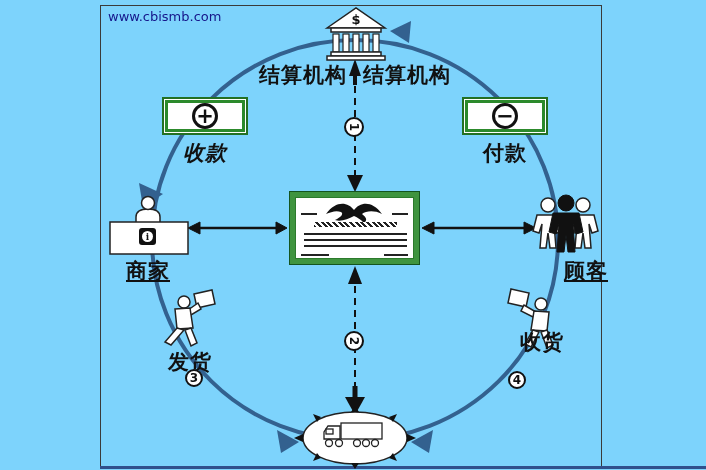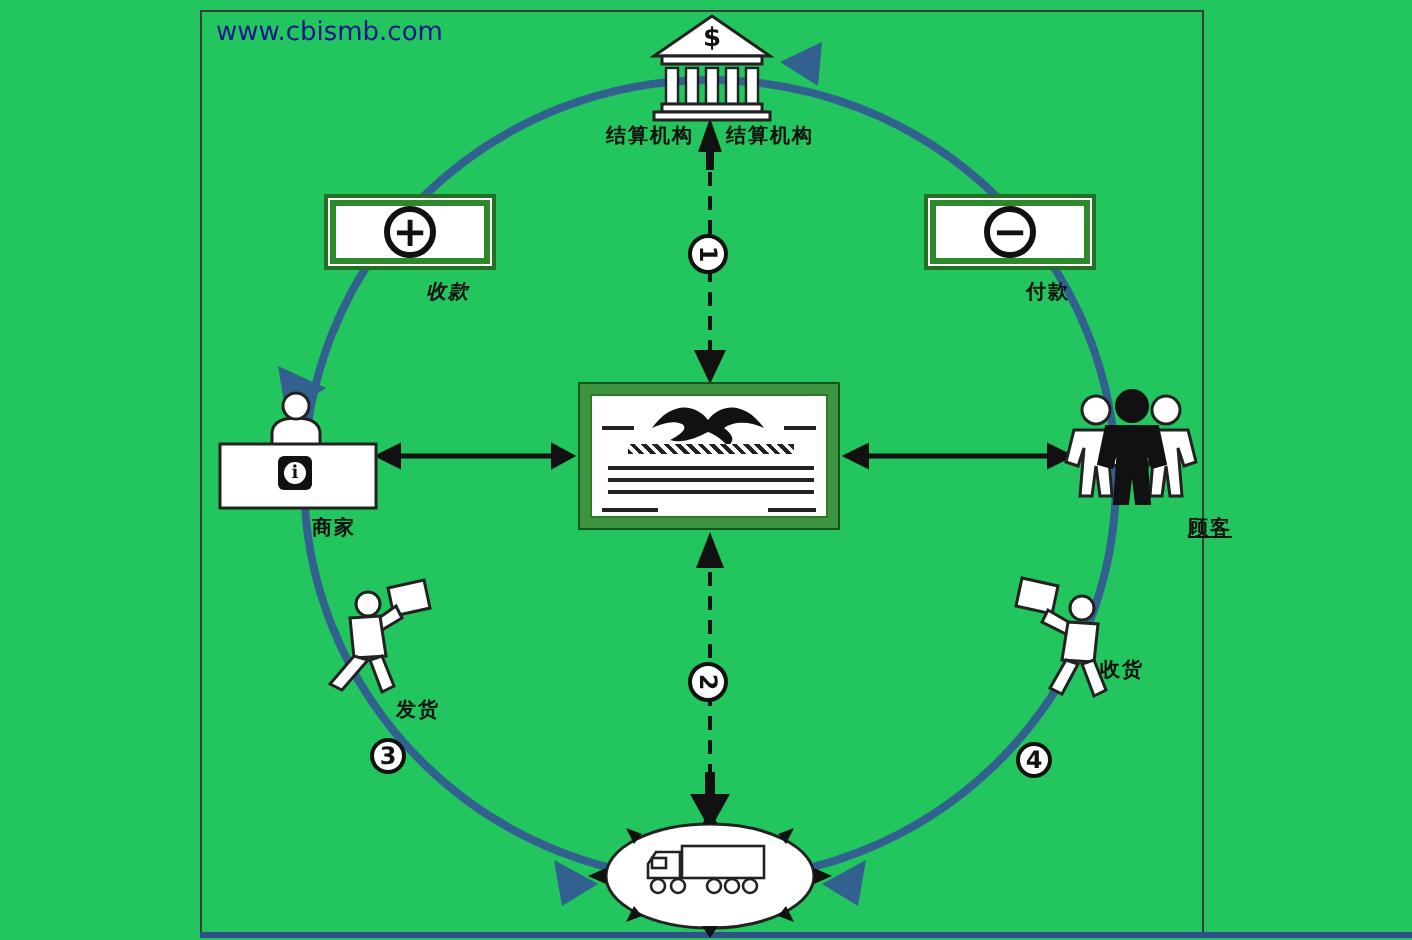--- a/index.html
+++ b/index.html
@@ -1,23 +1,23 @@
 <!DOCTYPE html>
 <html><head>
 <meta charset="utf-8">
 <style>
   html,body{margin:0;padding:0;background:#fff;}
-  .stage{position:relative;width:706px;height:470px;background:#22c55e;overflow:hidden;
+  .stage{position:relative;width:706px;height:470px;background:#7dd3fc;overflow:hidden;
          font-family:"DejaVu Sans","Liberation Sans",sans-serif;}
   .abs{position:absolute;}
   .borderbox{left:100px;top:5px;width:500px;height:461px;
              border-left:1px solid #3a3a3a;border-top:1px solid #3a3a3a;border-right:1px solid #3a3a3a;}
   .bottomrule{left:100px;top:466px;width:606px;height:3px;background:#30508c;}
   .watermark{left:108px;top:9px;font-size:13px;color:#15158a;}
-  .lbl{font-weight:bold;font-size:10px;color:#111;text-align:right;letter-spacing:1px;}
+  .lbl{font-weight:bold;font-size:21px;color:#111;text-align:center;letter-spacing:1px;}
   svg.overlay{position:absolute;left:0;top:0;z-index:2;}
   .htm{z-index:3;}
   
   .gbox{width:86px;height:38px;border:2px solid #237023;background:#fff;box-sizing:border-box;}
   .gbox-inner{position:absolute;inset:1px;border:3px solid #2c8a2c;display:flex;align-items:center;justify-content:center;}
   .signcircle{width:26px;height:26px;border:3px solid #111;border-radius:50%;display:flex;align-items:center;justify-content:center;
               font-size:21px;font-weight:900;color:#111;line-height:1;box-sizing:border-box;background:#fff;}
   
   .orderbox{left:289px;top:191px;width:131px;height:74px;border:1px solid #14541f;background:#3f943f;box-sizing:border-box;}
   .order-inner{position:absolute;inset:5px;background:#fff;border:1px solid #2c7a2c;}
@@ -187,21 +187,21 @@
       <div class="deco" style="left:8px;top:41px;width:103px;height:2px;"></div>
       <div class="deco" style="left:8px;top:47px;width:103px;height:2px;"></div>
       <div class="deco" style="left:5px;top:56px;width:28px;height:2px;"></div>
       <div class="deco" style="right:5px;top:56px;width:24px;height:2px;"></div>
     </div>
   </div>
 
   <div class="abs infotile htm">
     <span>i</span>
   </div>
-  <div class="abs lbl htm" style="left:118px;top:257px;width:60px;">商家</div>
+  <div class="abs lbl htm" style="left:118px;top:257px;width:60px;text-decoration:underline;">商家</div>
 
   <div class="abs lbl htm" style="left:556px;top:257px;width:60px;text-decoration:underline;">顾客</div>
 
   <div class="abs lbl htm" style="left:160px;top:348px;width:60px;">发货</div>
   <div class="abs lbl htm" style="left:512px;top:328px;width:60px;">收货</div>
 
   <div class="abs stepc htm" style="left:344px;top:117px;">
     <span class="rot">1</span>
   </div>
   <div class="abs stepc htm" style="left:344px;top:331px;">

